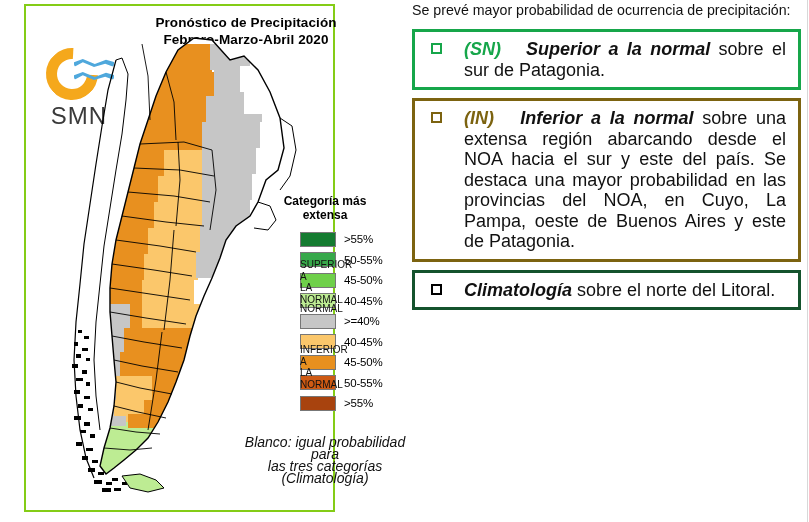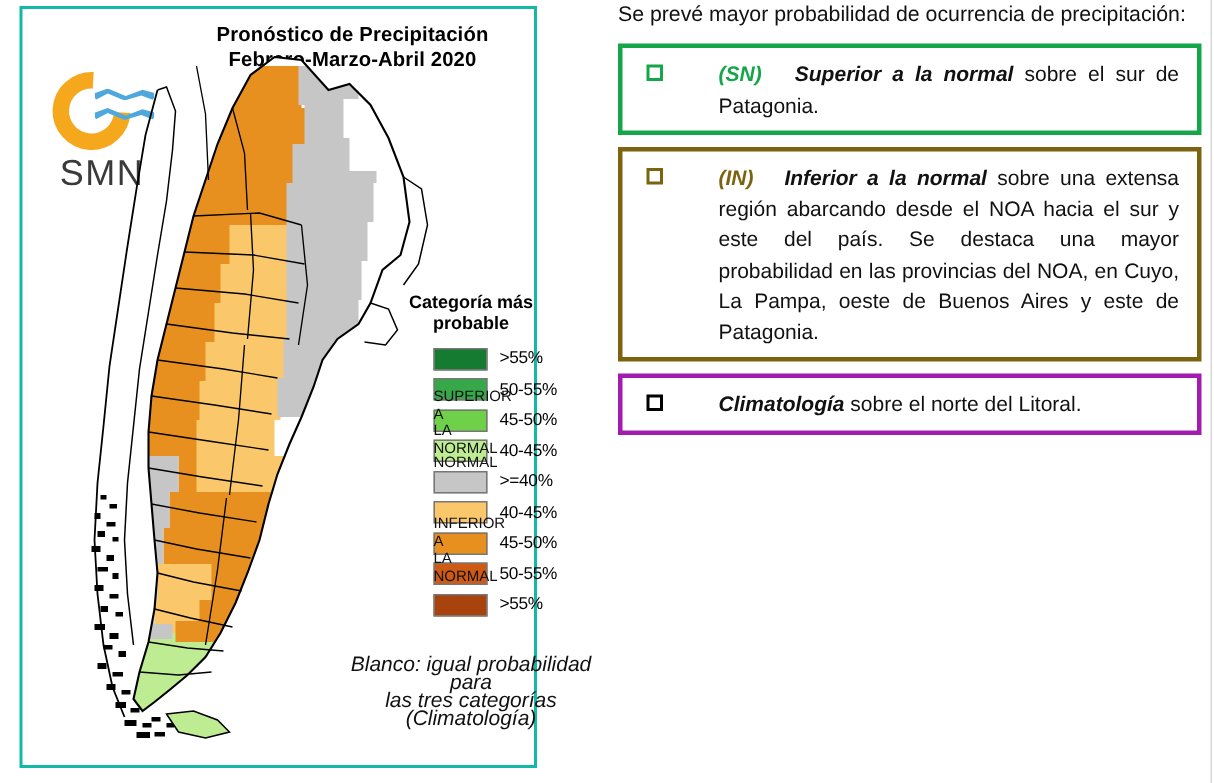--- a/index.html
+++ b/index.html
@@ -5,22 +5,22 @@
   html,body{margin:0;padding:0;background:#ffffff;}
   body{
     width:809px;height:522px;overflow:hidden;
     font-family:"Liberation Sans", sans-serif;
     color:#000;
   }
   #root{position:relative;width:809px;height:522px;}
 
   
   #map-panel{
-    position:absolute;left:13px;top:4px;width:345px;height:508px;
-    border:2px solid #14b8a6;background:#fff;box-sizing:border-box;
+    position:absolute;left:24px;top:4px;width:311px;height:508px;
+    border:2px solid #84cc16;background:#fff;box-sizing:border-box;
   }
   .map-title{
     position:absolute;left:60px;top:8px;width:320px;
     text-align:center;font-weight:bold;font-size:13.5px;line-height:17px;
     letter-spacing:.1px;
   }
   
   #smn-logo{position:absolute;left:14px;top:40px;width:78px;height:88px;}
   .smn-ring{
     position:absolute;left:6px;top:2px;width:52px;height:52px;
@@ -70,32 +70,32 @@
     margin:0 8px 0 8px;font-size:14.2px;line-height:20px;color:#111;
   }
   .cat-box{
     margin:8px 8px 0 8px;padding:7px 8px 7px 6px;
     box-sizing:border-box;display:flex;align-items:flex-start;
     background:#fff;
   }
   .box-sn{border:3px solid #16A64A;margin-top:9px;}
   .box-n{border:3px solid #A6A6A6;}
   .box-in{border:3px solid #7C6310;justify-content:space-between;}
-  .box-clim{border:3px solid #a21caf;}
+  .box-clim{border:3px solid #14532d;}
   .bullet{
     flex:0 0 auto;width:11px;height:11px;box-sizing:border-box;
     margin:4px 22px 0 10px;background:#fff;
   }
   .b-sn{border:2px solid #16A64A;}
   .b-n{border:2px solid #A6A6A6;}
   .b-in{border:2px solid #7C6310;}
   .b-clim{border:2px solid #000;}
   .box-text{
-    flex:1 1 auto;font-size:14px;line-height:20.5px;
-    text-align:justify;color:#111;padding-right:4px;margin-left:15px;
+    flex:1 1 auto;font-size:18px;line-height:20.5px;
+    text-align:justify;color:#111;padding-right:4px;
   }
   .box-clim .box-text{text-align:left;}
   .code{font-style:italic;font-weight:bold;}
   .c-sn{color:#16A64A;}
   .c-n{color:#9C9C9C;}
   .c-in{color:#7C6310;}
   .strongi{font-weight:bold;font-style:italic;color:#111;}
   #right-rule{
     position:absolute;right:1px;top:0;width:1px;height:522px;background:#d8d8d8;
   }
@@ -265,21 +265,21 @@
         <path d="M78,446 L96,444 L112,450 L120,458 L104,462 L86,458 Z" fill="#BDEC93" stroke="#000" stroke-width="1"></path>
 
         <path d="M214,172 L226,176 L232,190 L224,200 L210,198" fill="none" stroke="#000" stroke-width="1"></path>
         <path d="M236,88 L248,96 L252,120 L246,146 L236,160" fill="none" stroke="#000" stroke-width="1"></path>
       </svg>
     </div>
 
     <div id="legend">
       <div class="legend-title">
         <div>Categoría más</div>
-        <div>probable</div>
+        <div>extensa</div>
       </div>
 
       <div class="legend-rows">
         <div class="cat-group cat-sn">
           <div>SUPERIOR A</div>
           <div>LA NORMAL</div>
         </div>
         <div class="cat-group cat-n">NORMAL</div>
         <div class="cat-group cat-in">
           <div>INFERIOR A</div>

